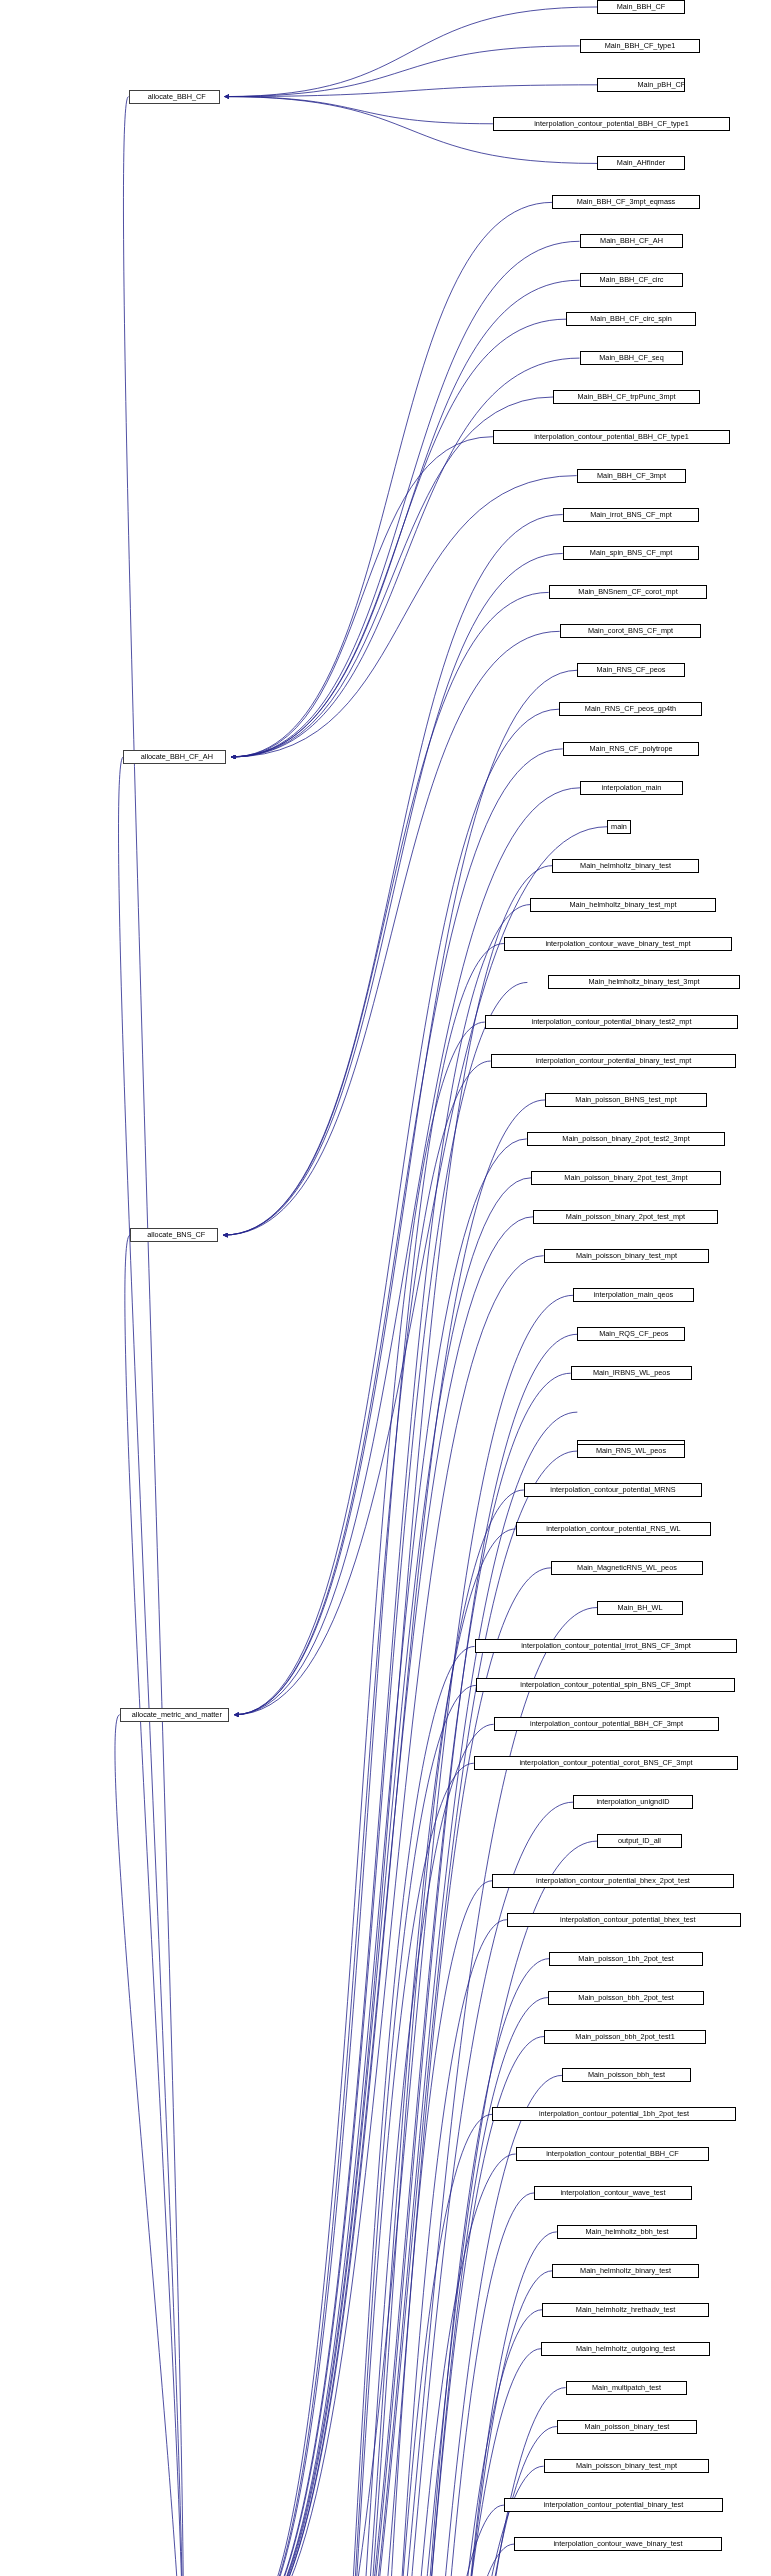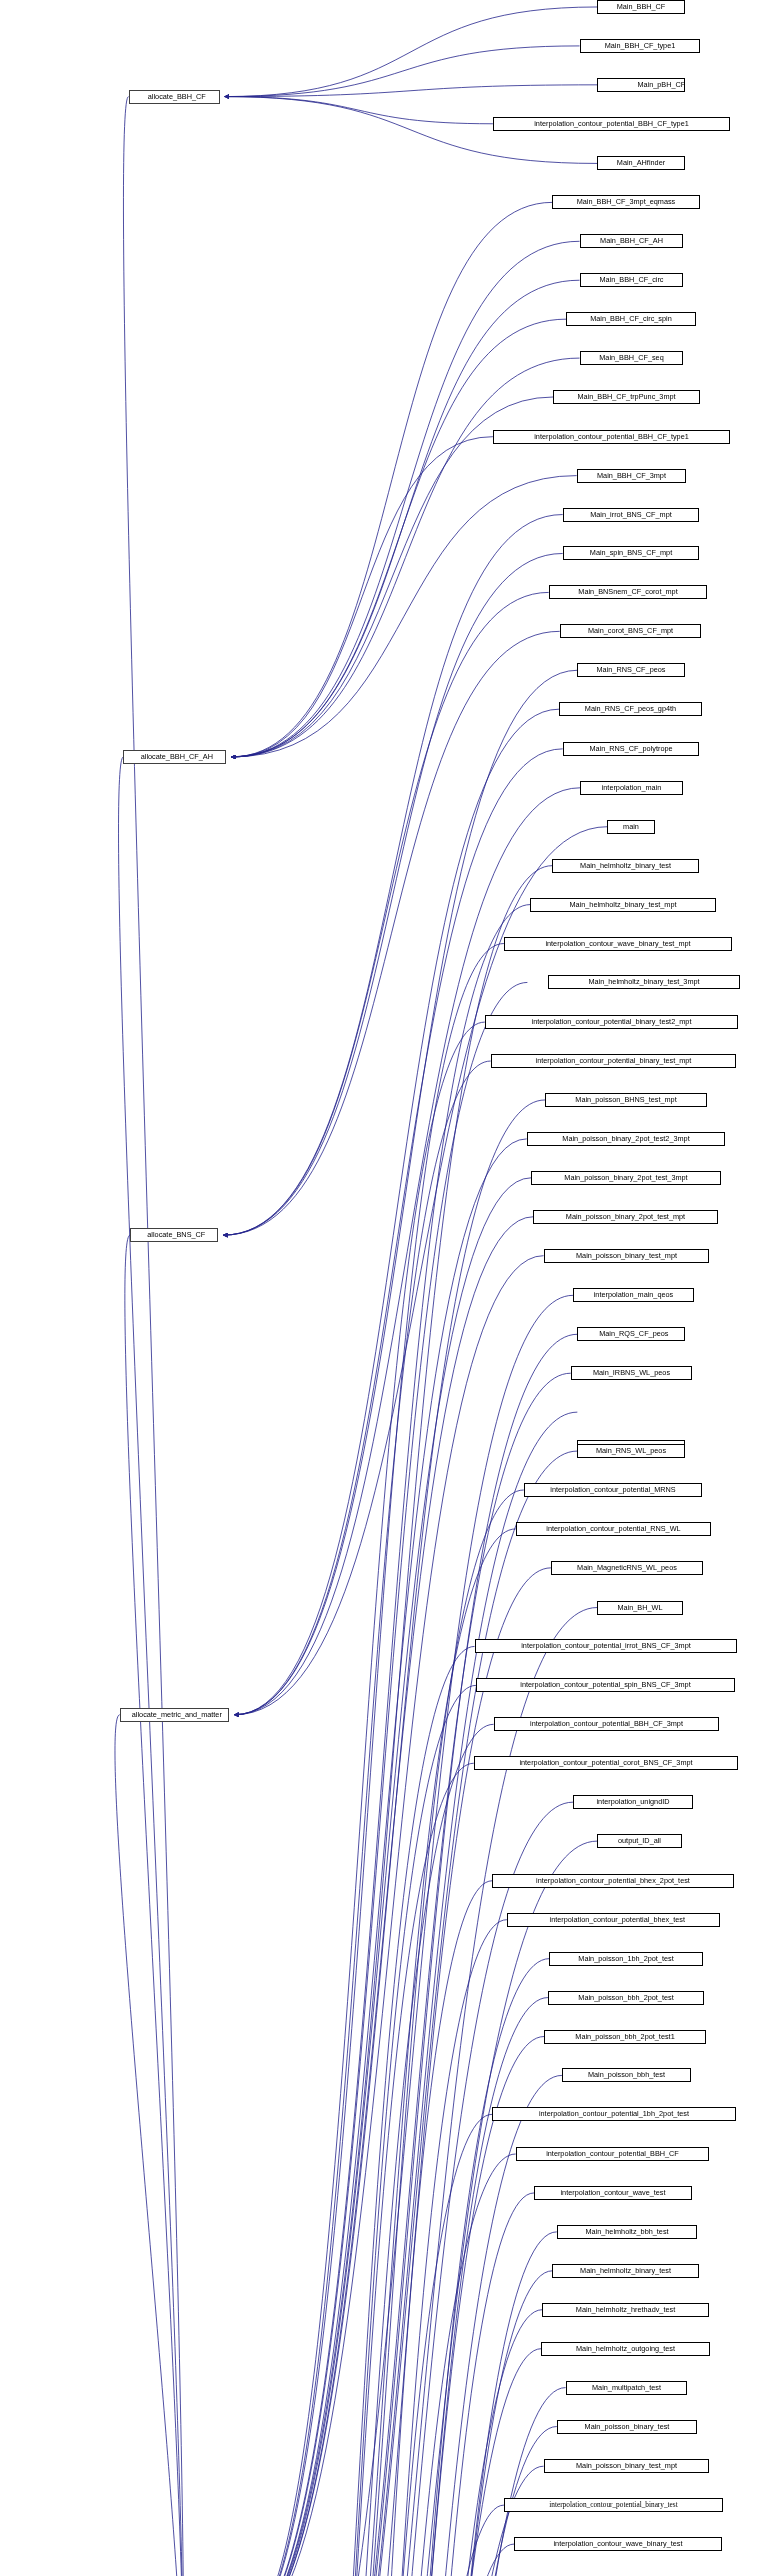--- a/index.html
+++ b/index.html
@@ -212,21 +212,21 @@
     </div>
     <div class="node leaf" style="left: 559px; top: 702px; width: 143px;">
       <span class="node-label">Main_RNS_CF_peos_gp4th</span>
     </div>
     <div class="node leaf" style="left: 563px; top: 742px; width: 136px;">
       <span class="node-label">Main_RNS_CF_polytrope</span>
     </div>
     <div class="node leaf" style="left: 580px; top: 781px; width: 103px;">
       <span class="node-label">interpolation_main</span>
     </div>
-    <div class="node leaf" style="left: 607px; top: 820px; width: 48px;">
+    <div class="node leaf" style="left: 607px; top: 820px; width: 24px;">
       <span class="node-label">main</span>
     </div>
     <div class="node leaf" style="left: 552px; top: 859px; width: 147px;">
       <span class="node-label">Main_helmholtz_binary_test</span>
     </div>
     <div class="node leaf" style="left: 530px; top: 898px; width: 186px;">
       <span class="node-label">Main_helmholtz_binary_test_mpt</span>
     </div>
     <div class="node leaf" style="left: 504px; top: 937px; width: 228px;">
       <span class="node-label">interpolation_contour_wave_binary_test_mpt</span>
@@ -296,21 +296,21 @@
     </div>
     <div class="node leaf" style="left: 573px; top: 1795px; width: 120px;">
       <span class="node-label">interpolation_unigndID</span>
     </div>
     <div class="node leaf" style="left: 597px; top: 1834px; width: 85px;">
       <span class="node-label">output_ID_all</span>
     </div>
     <div class="node leaf" style="left: 492px; top: 1874px; width: 242px;">
       <span class="node-label">interpolation_contour_potential_bhex_2pot_test</span>
     </div>
-    <div class="node leaf" style="left: 507px; top: 1913px; width: 213px; padding-left: 12px;">
+    <div class="node leaf" style="left: 507px; top: 1913px; width: 234px; padding-left: 12px;">
       <span class="node-label">interpolation_contour_potential_bhex_test</span>
     </div>
     <div class="node leaf" style="left: 549px; top: 1952px; width: 154px;">
       <span class="node-label">Main_poisson_1bh_2pot_test</span>
     </div>
     <div class="node leaf" style="left: 548px; top: 1991px; width: 156px;">
       <span class="node-label">Main_poisson_bbh_2pot_test</span>
     </div>
     <div class="node leaf" style="left: 544px; top: 2030px; width: 162px;">
       <span class="node-label">Main_poisson_bbh_2pot_test1</span>
@@ -341,20 +341,20 @@
     </div>
     <div class="node leaf" style="left: 566px; top: 2381px; width: 121px;">
       <span class="node-label">Main_multipatch_test</span>
     </div>
     <div class="node leaf" style="left: 557px; top: 2420px; width: 140px;">
       <span class="node-label">Main_poisson_binary_test</span>
     </div>
     <div class="node leaf" style="left: 544px; top: 2459px; width: 165px;">
       <span class="node-label">Main_poisson_binary_test_mpt</span>
     </div>
-    <div class="node leaf" style="left: 504px; top: 2498px; width: 219px; font-family: Liberation Serif, serif;">
+    <div class="node leaf" style="left: 504px; top: 2498px; width: 219px;">
       <span class="node-label">interpolation_contour_potential_binary_test</span>
     </div>
     <div class="node leaf" style="left: 514px; top: 2537px; width: 208px;">
       <span class="node-label">interpolation_contour_wave_binary_test</span>
     </div>
   </div>
 
 
 </body></html>

